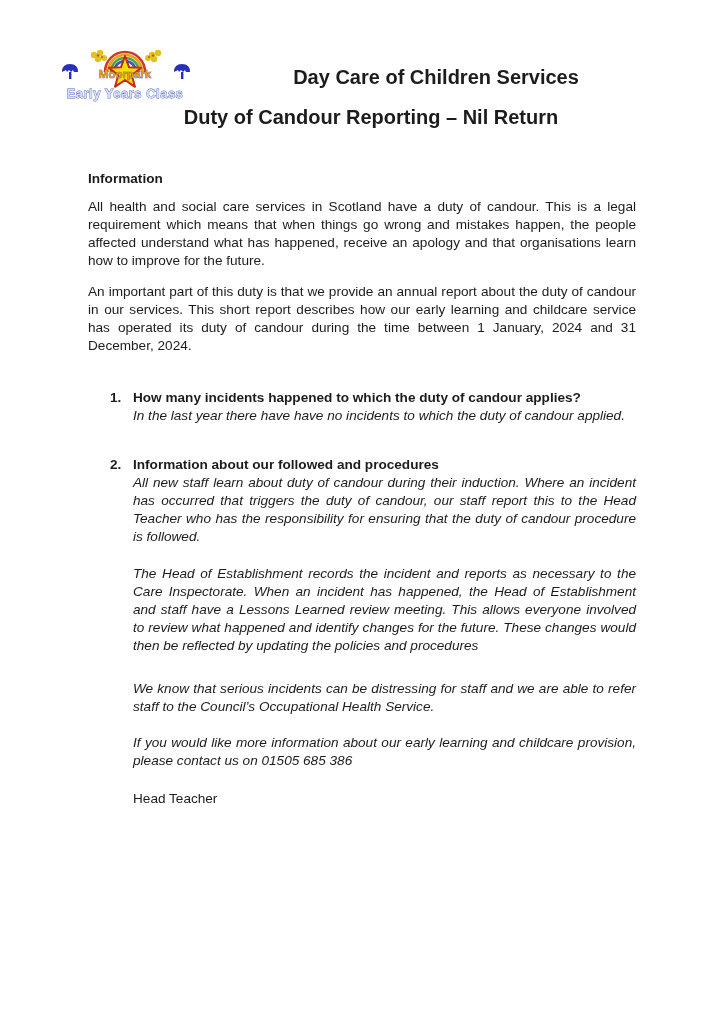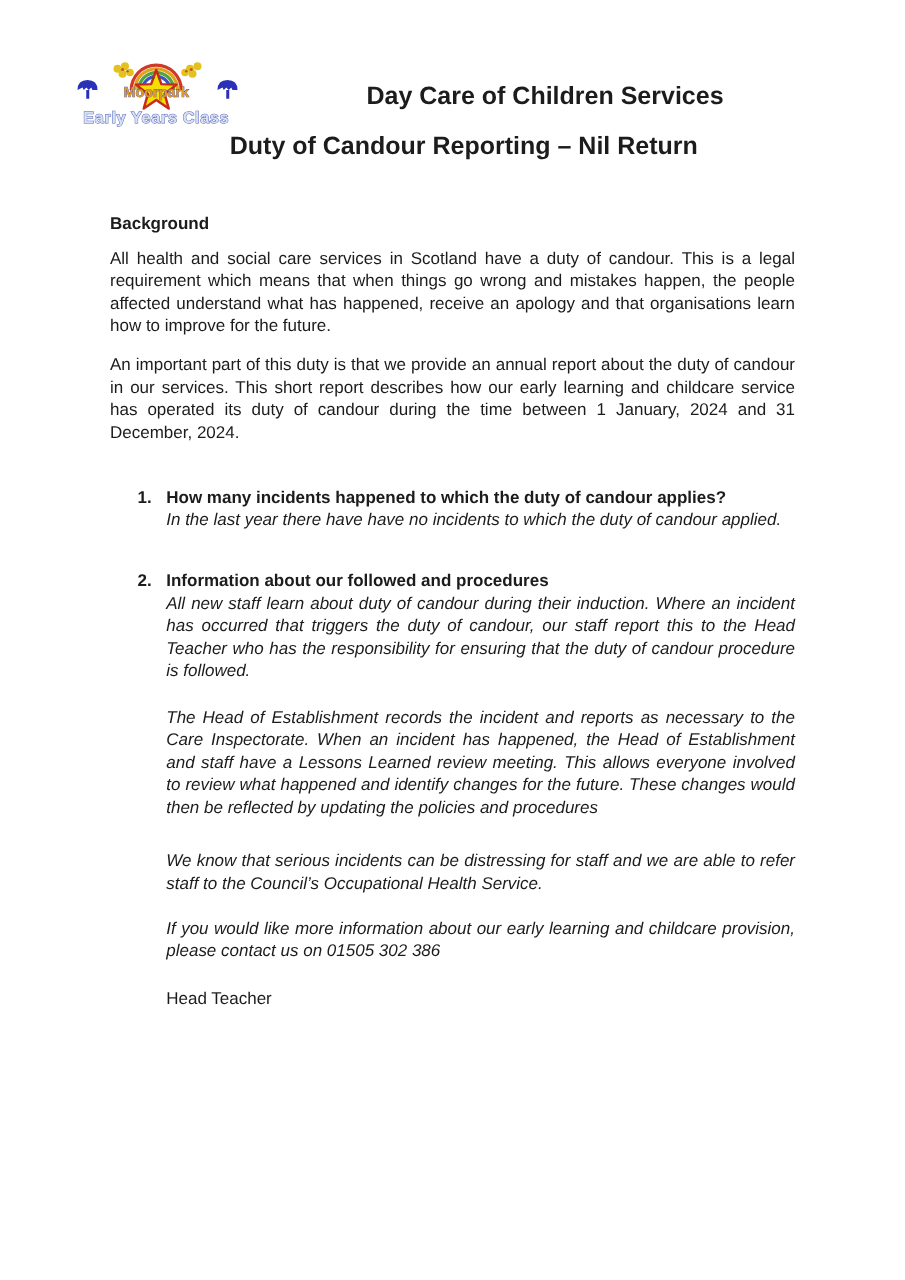--- a/index.html
+++ b/index.html
@@ -107,42 +107,42 @@
     </svg>
 
     <div class="titles">
       <div class="title shifted t2">Day Care of Children Services</div>
       <div class="title t3">Duty of Candour Reporting – Nil Return</div>
     </div>
   </div>
 
   <div class="content">
 
-    <div class="section-heading">Background</div>
+    <div class="section-heading">Information</div>
     <p class="para">All health and social care services in Scotland have a duty of candour. This is a legal requirement which means that when things go wrong and mistakes happen, the people affected understand what has happened, receive an apology and that organisations learn how to improve for the future.</p>
     <p class="para">An important part of this duty is that we provide an annual report about the duty of candour in our services. This short report describes how our early learning and childcare service has operated its duty of candour during the time between 1 January, 2024 and 31 December, 2024.</p>
 
     <div class="list">
 
       <div class="list-item item-1">
         <span class="num">1.</span>
         <div class="li-body">
           <p class="li-heading">How many incidents happened to which the duty of candour applies?</p>
           <p class="li-para">In the last year there have have no incidents to which the duty of candour applied.</p>
         </div>
       </div>
 
       <div class="list-item">
         <span class="num">2.</span>
         <div class="li-body">
           <p class="li-heading">Information about our followed and procedures</p>
           <p class="li-para">All new staff learn about duty of candour during their induction. Where an incident has occurred that triggers the duty of candour, our staff report this to the Head Teacher who has the responsibility for ensuring that the duty of candour procedure is followed.</p>
           <p class="li-para gap-a">The Head of Establishment records the incident and reports as necessary to the Care Inspectorate. When an incident has happened, the Head of Establishment and staff have a Lessons Learned review meeting. This allows everyone involved to review what happened and identify changes for the future. These changes would then be reflected by updating the policies and procedures</p>
           <p class="li-para gap-b">We know that serious incidents can be distressing for staff and we are able to refer staff to the Council’s Occupational Health Service.</p>
-          <p class="li-para gap-c">If you would like more information about our early learning and childcare provision, please contact us on 01505 302 386</p>
+          <p class="li-para gap-c">If you would like more information about our early learning and childcare provision, please contact us on 01505 685 386</p>
         </div>
       </div>
 
     </div>
 
     <div class="closing">
       <p class="signer-role">Head Teacher</p>
     </div>
 
   </div>

